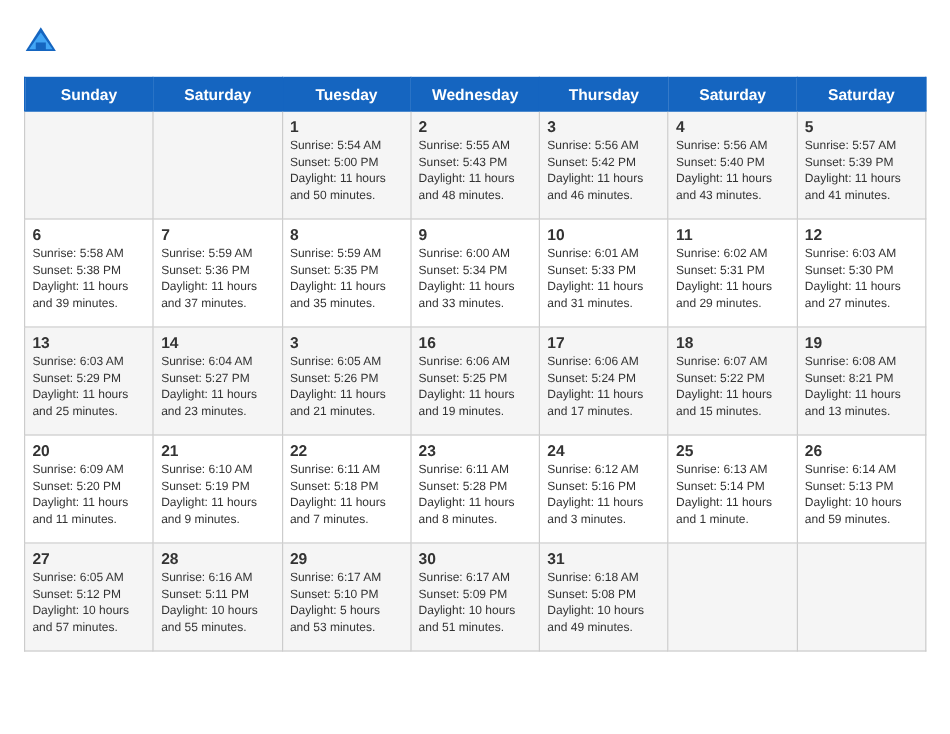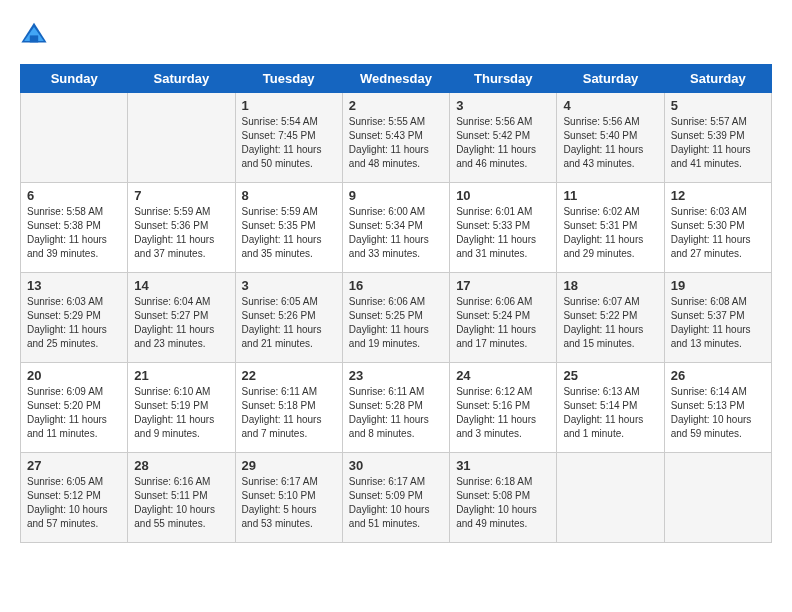--- a/index.html
+++ b/index.html
@@ -118,21 +118,21 @@
         <th>Saturday</th>
         <th>Saturday</th>
       </tr>
   </thead>
   <tbody id="calendar-body">
   <tr>
         <td></td>
         <td></td>
         <td>
           <span class="day-number">1</span>
-          <div class="cell-info"><span>Sunrise: 5:54 AM</span><br><span>Sunset: 7:45 PM</span><br><span>Daylight: 11 hours and 50 minutes.</span></div>
+          <div class="cell-info"><span>Sunrise: 5:54 AM</span><br><span>Sunset: 5:00 PM</span><br><span>Daylight: 11 hours and 50 minutes.</span></div>
         </td>
         <td>
           <span class="day-number">2</span>
           <div class="cell-info"><span>Sunrise: 5:55 AM</span><br><span>Sunset: 5:43 PM</span><br><span>Daylight: 11 hours and 48 minutes.</span></div>
         </td>
         <td>
           <span class="day-number">3</span>
           <div class="cell-info"><span>Sunrise: 5:56 AM</span><br><span>Sunset: 5:42 PM</span><br><span>Daylight: 11 hours and 46 minutes.</span></div>
         </td>
         <td>
@@ -194,21 +194,21 @@
         <td>
           <span class="day-number">17</span>
           <div class="cell-info"><span>Sunrise: 6:06 AM</span><br><span>Sunset: 5:24 PM</span><br><span>Daylight: 11 hours and 17 minutes.</span></div>
         </td>
         <td>
           <span class="day-number">18</span>
           <div class="cell-info"><span>Sunrise: 6:07 AM</span><br><span>Sunset: 5:22 PM</span><br><span>Daylight: 11 hours and 15 minutes.</span></div>
         </td>
         <td>
           <span class="day-number">19</span>
-          <div class="cell-info"><span>Sunrise: 6:08 AM</span><br><span>Sunset: 5:37 PM</span><br><span>Daylight: 11 hours and 13 minutes.</span></div>
+          <div class="cell-info"><span>Sunrise: 6:08 AM</span><br><span>Sunset: 8:21 PM</span><br><span>Daylight: 11 hours and 13 minutes.</span></div>
         </td>
       </tr>
       <tr>
         <td>
           <span class="day-number">20</span>
           <div class="cell-info"><span>Sunrise: 6:09 AM</span><br><span>Sunset: 5:20 PM</span><br><span>Daylight: 11 hours and 11 minutes.</span></div>
         </td>
         <td>
           <span class="day-number">21</span>
           <div class="cell-info"><span>Sunrise: 6:10 AM</span><br><span>Sunset: 5:19 PM</span><br><span>Daylight: 11 hours and 9 minutes.</span></div>

